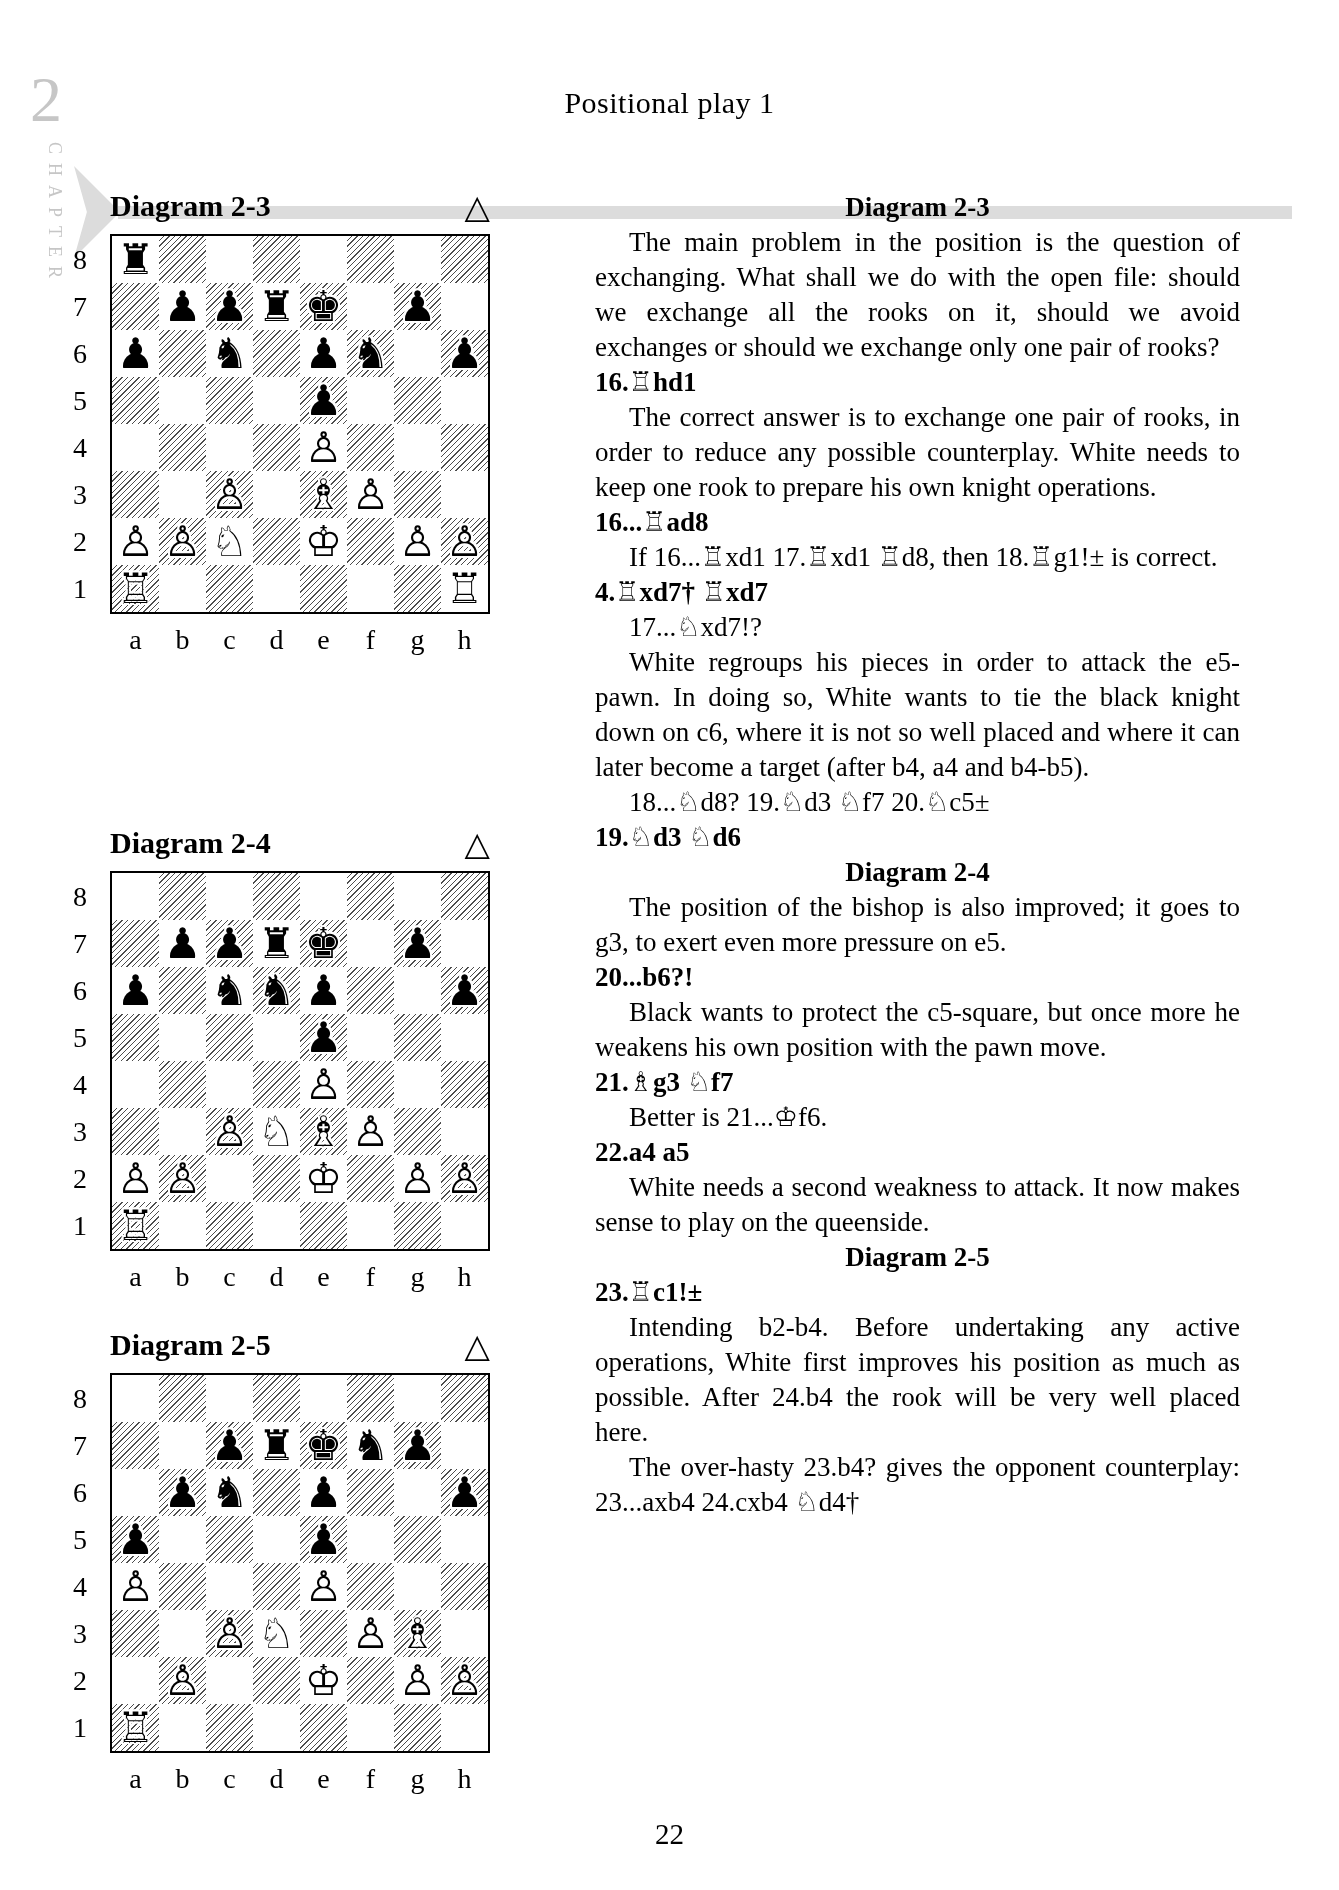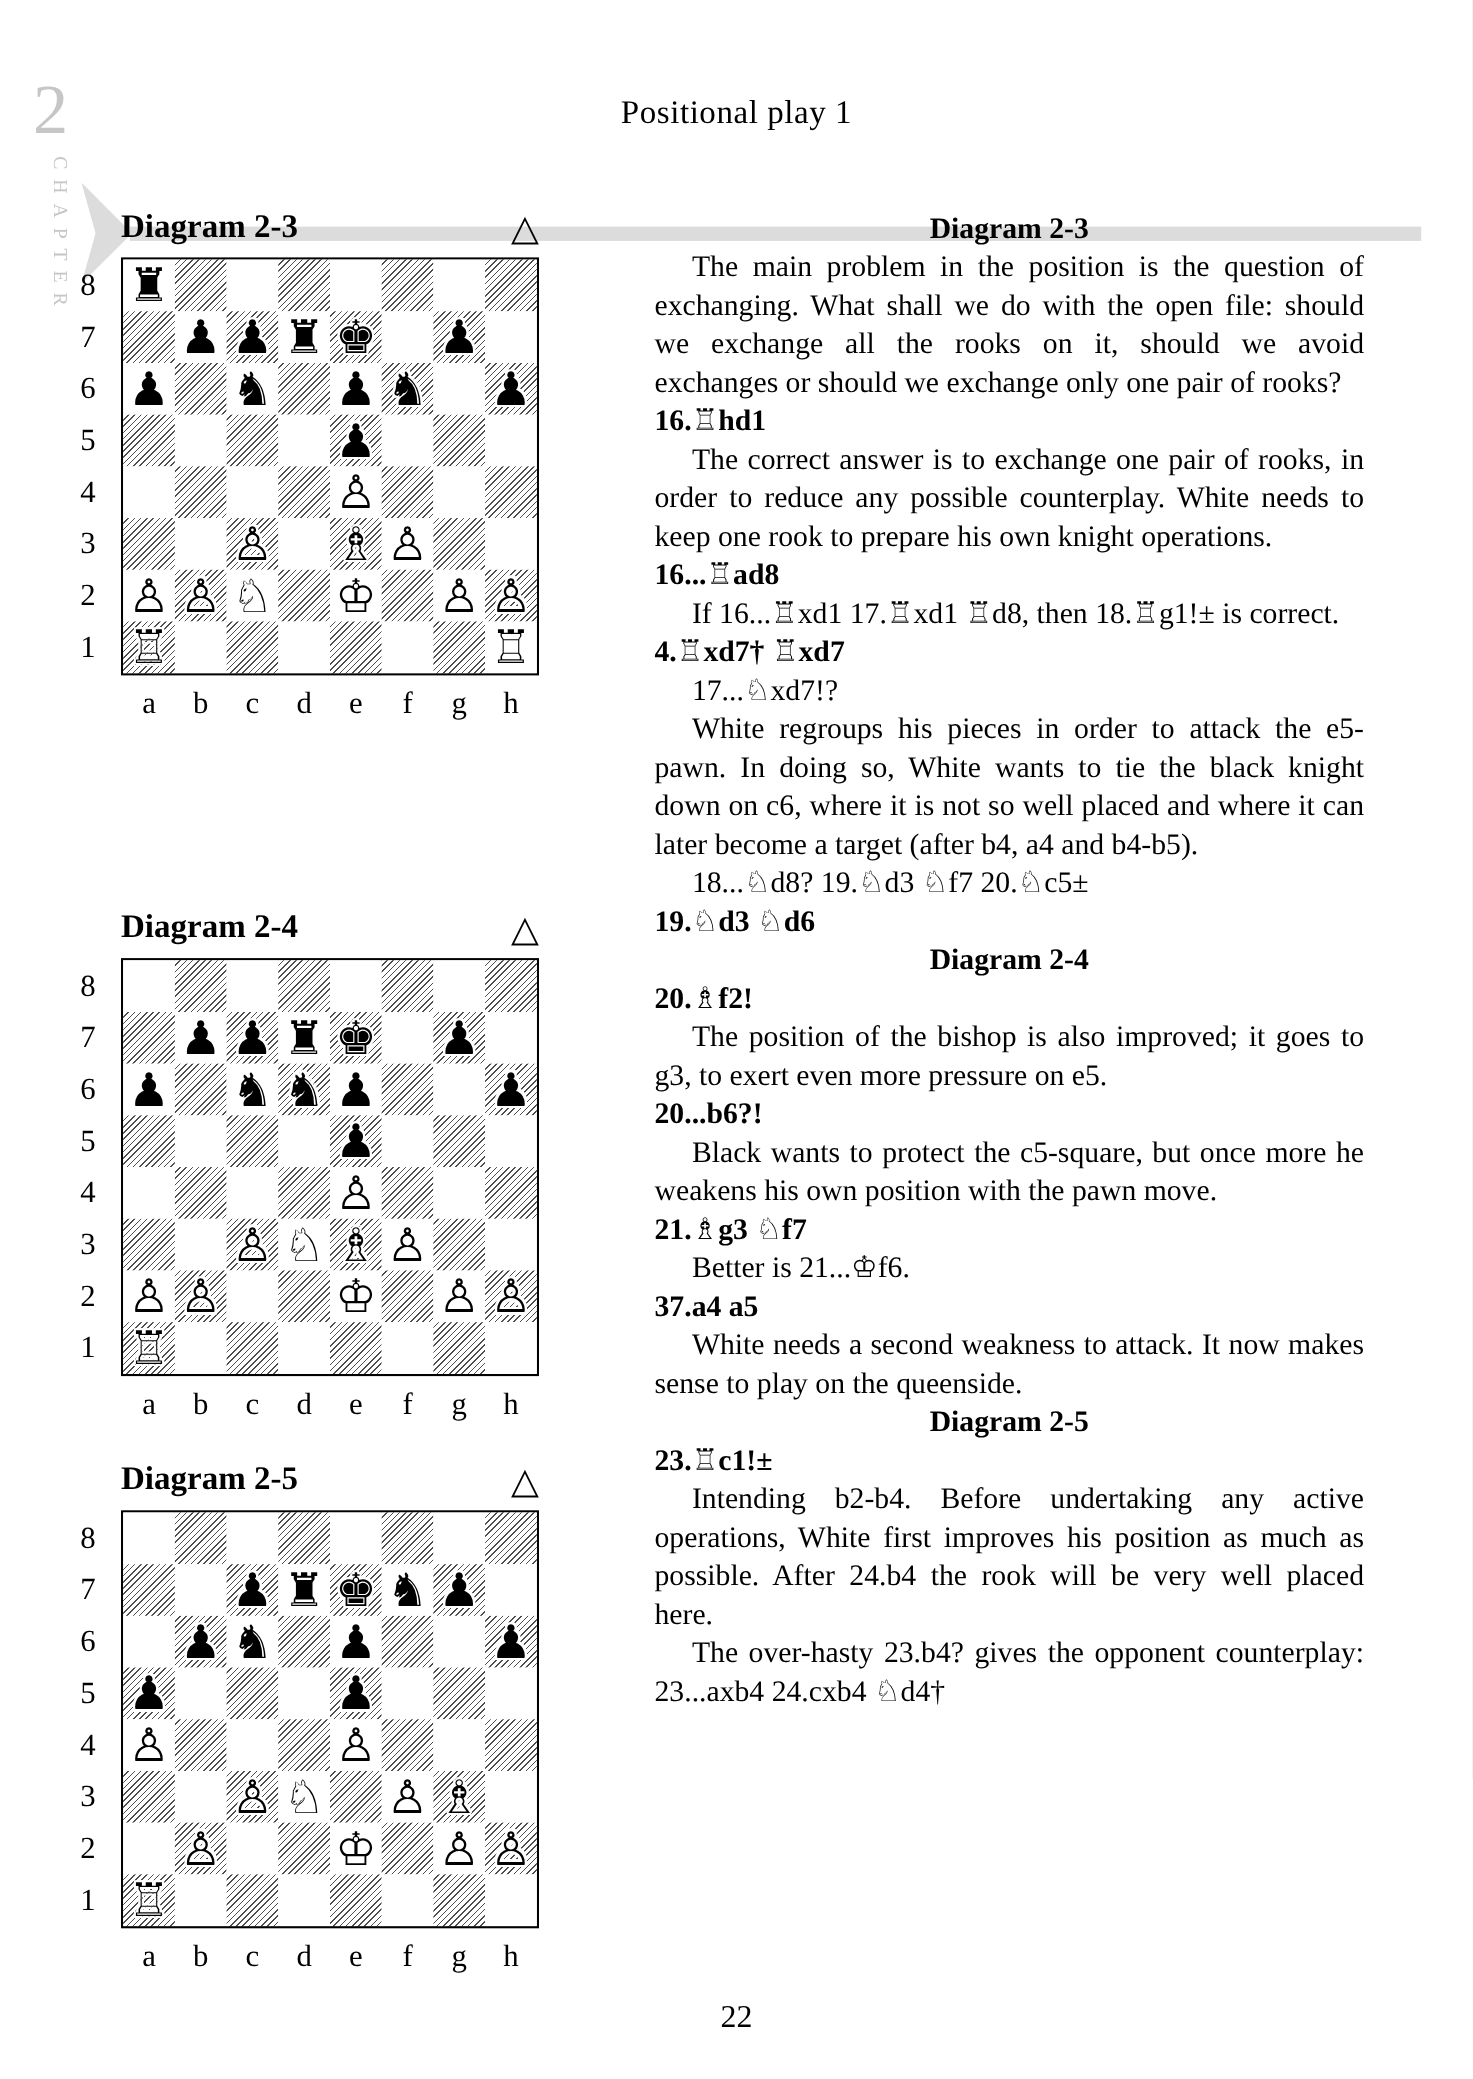--- a/index.html
+++ b/index.html
@@ -414,27 +414,26 @@
       <p class="move">16.♖hd1</p>
       <p class="para">The correct answer is to exchange one pair of rooks, in order to reduce any possible counterplay. White needs to keep one rook to prepare his own knight operations.</p>
       <p class="move">16...♖ad8</p>
       <p class="para">If 16...♖xd1 17.♖xd1 ♖d8, then 18.♖g1!± is correct.</p>
       <p class="move">4.♖xd7† ♖xd7</p>
       <p class="variation">17...♘xd7!?</p>
       <p class="para">White regroups his pieces in order to attack the e5-pawn. In doing so, White wants to tie the black knight down on c6, where it is not so well placed and where it can later become a target (after b4, a4 and b4-b5).</p>
       <p class="variation">18...♘d8? 19.♘d3 ♘f7 20.♘c5±</p>
       <p class="move">19.♘d3 ♘d6</p>
       <p class="heading">Diagram 2-4</p>
-      <p class="move">20.♗f2!</p>
       <p class="para">The position of the bishop is also improved; it goes to g3, to exert even more pressure on e5.</p>
       <p class="move">20...b6?!</p>
       <p class="para">Black wants to protect the c5-square, but once more he weakens his own position with the pawn move.</p>
       <p class="move">21.♗g3 ♘f7</p>
       <p class="variation">Better is 21...♔f6.</p>
-      <p class="move">37.a4 a5</p>
+      <p class="move">22.a4 a5</p>
       <p class="para">White needs a second weakness to attack. It now makes sense to play on the queenside.</p>
       <p class="heading">Diagram 2-5</p>
       <p class="move">23.♖c1!±</p>
       <p class="para">Intending b2-b4. Before undertaking any active operations, White first improves his position as much as possible. After 24.b4 the rook will be very well placed here.</p>
       <p class="para">The over-hasty 23.b4? gives the opponent counterplay: 23...axb4 24.cxb4 ♘d4†</p>
     </div>
 
   <div class="page-number">22</div>
 </div>
 

